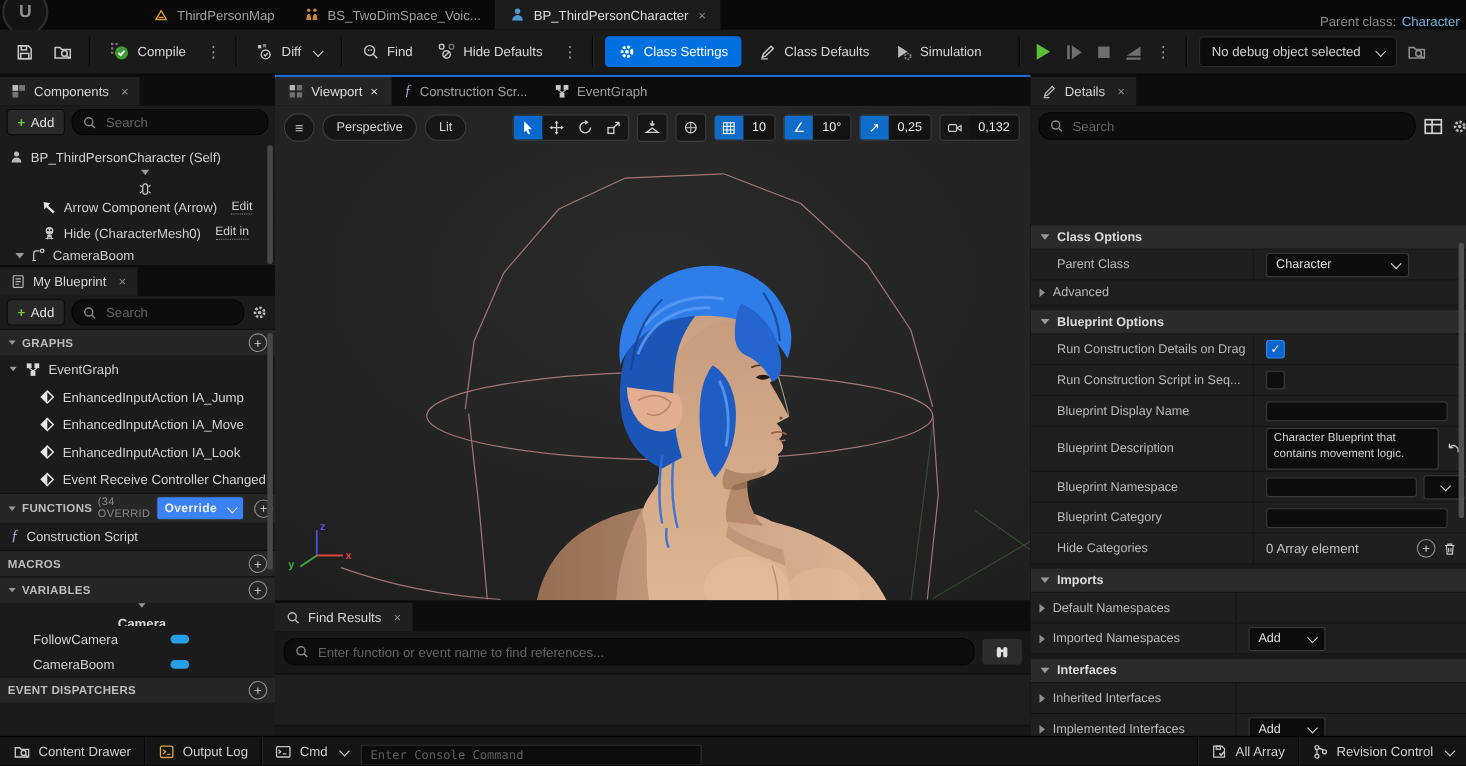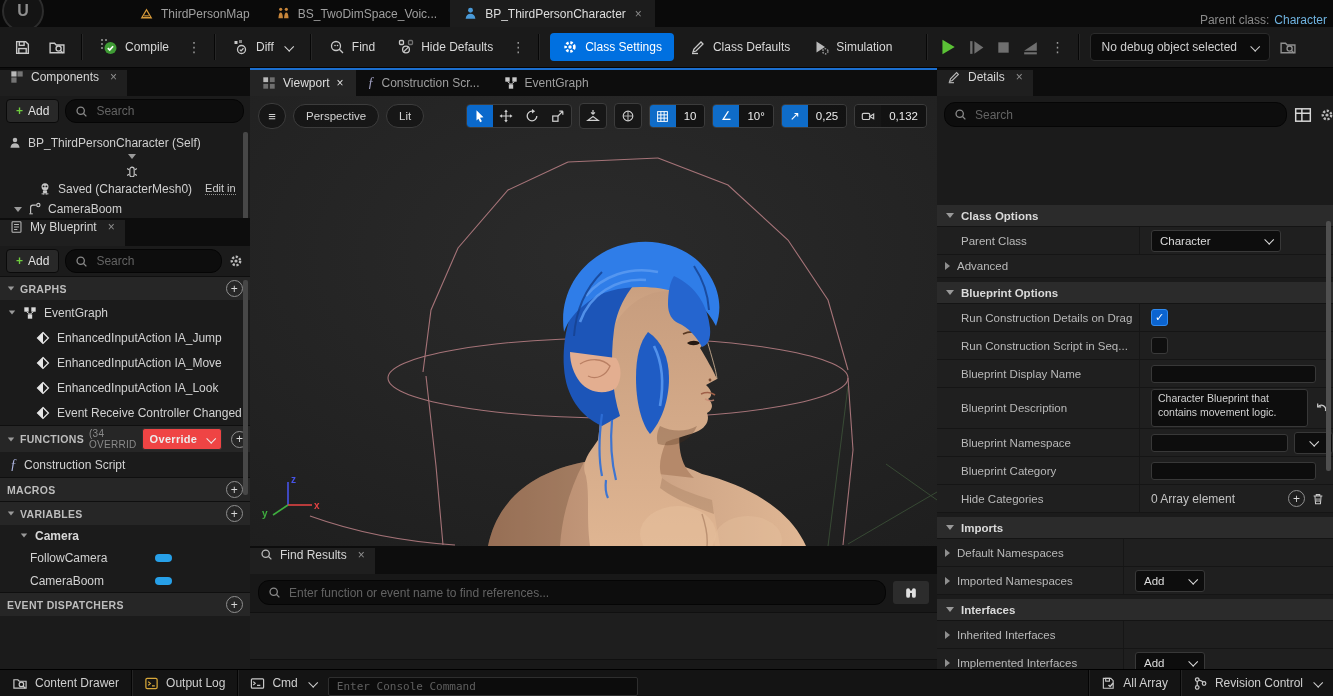--- a/index.html
+++ b/index.html
@@ -28,21 +28,21 @@
   .debug-dd{background:#0c0c0c;border:1px solid #2b2b2b;border-radius:4px;height:26px;display:flex;align-items:center;gap:10px;padding:0 11px;color:#cfcfcf;}
   .playgrp{display:flex;align-items:center;gap:9px;margin-left:auto;}
 
   
   .leftcol{position:absolute;top:68px;left:0;width:250px;bottom:26px;background:#1b1b1b;}
   .centercol{position:absolute;top:68px;left:250px;width:687px;bottom:26px;background:#161616;}
   .rightcol{position:absolute;top:68px;left:937px;width:396px;bottom:26px;background:#1b1b1b;}
 
   
   .ptabrow{height:28px;background:#0d0d0d;display:flex;align-items:flex-end;position:relative;}
-  .ptab{height:26px;background:#1f1f1f;display:flex;gap:7px;padding:0 10px;color:#d6d6d6;}
+  .ptab{height:26px;background:#1f1f1f;display:flex;align-items:center;gap:7px;padding:0 10px;color:#d6d6d6;}
   .ptab .close{color:#909090;margin-left:4px;}
   .blue-top{border-top:2px solid #1b6fd0;box-sizing:border-box;}
   .dtab{height:26px;display:flex;align-items:center;gap:7px;padding:0 12px;color:#9f9f9f;}
   .dtab.active{background:#242424;color:#dedede;}
 
   
   .addsearch{display:flex;align-items:center;gap:6px;padding:4px 6px;height:30px;box-sizing:border-box;background:#1b1b1b;}
   .addbtn{background:#282828;border:1px solid #0a0a0a;border-radius:4px;height:22px;padding:0 9px;display:flex;gap:5px;align-items:center;color:#e2e2e2;}
   .addbtn .plus{color:#6fce3e;font-weight:bold;}
   .searchpill{flex:1;height:22px;background:#0d0d0d;border:1px solid #050505;border-radius:11px;display:flex;align-items:center;gap:6px;padding:0 9px;min-width:0;}
@@ -50,21 +50,21 @@
   .searchpill input::placeholder{color:#636363;}
 
   
   .trow{height:23px;display:flex;align-items:center;gap:6px;color:#cfcfcf;white-space:nowrap;overflow:hidden;}
   .editlink{font-size:11px;color:#cfcfcf;border-bottom:1px dotted #8f8f8f;margin-left:7px;}
 
   
   .shdr{height:23px;background:#262626;border-top:1px solid #0f0f0f;display:flex;align-items:center;gap:5px;padding:0 7px;color:#bdbdbd;font-weight:bold;font-size:10.5px;letter-spacing:.3px;}
   .pluscirc{margin-left:auto;width:15px;height:15px;border:1px solid #8f8f8f;border-radius:50%;color:#d8d8d8;display:flex;align-items:center;justify-content:center;font-size:12px;font-weight:normal;flex:none;}
   .brow{height:25px;display:flex;align-items:center;gap:7px;color:#d2d2d2;white-space:nowrap;overflow:hidden;}
-  .minidd{background:#ef4444;border:1px solid #2e2e2e;border-radius:3px;height:20px;padding:0 7px;display:flex;gap:6px;align-items:center;font-weight:bold;color:#ececec;font-size:11px;}
+  .minidd{background:#3b82f6;border:1px solid #2e2e2e;border-radius:3px;height:20px;padding:0 7px;display:flex;gap:6px;align-items:center;font-weight:bold;color:#ececec;font-size:11px;}
   .varpill{width:17px;height:8px;border-radius:4px;background:#27a0e8;}
   .dimtxt{color:#8a8a8a;font-weight:normal;font-size:10px;}
   .vscroll{position:absolute;width:5px;border-radius:2px;background:#474747;right:2px;}
 
   
   .viewport{position:absolute;top:28px;left:0;right:0;height:450px;overflow:hidden;}
   .vp-oltop{position:absolute;top:7px;left:8px;display:flex;align-items:center;gap:7px;}
   .vp-olright{position:absolute;top:7px;right:10px;display:flex;align-items:center;gap:7px;}
   .circbtn{width:26px;height:24px;border-radius:13px;background:rgba(18,18,18,.72);border:1px solid #3c3c3c;color:#cfcfcf;display:flex;align-items:center;justify-content:center;font-size:13px;}
   .pillbtn{height:22px;border-radius:12px;background:rgba(18,18,18,.72);border:1px solid #3c3c3c;color:#d3d3d3;display:flex;align-items:center;padding:0 12px;font-size:11.5px;}
@@ -297,28 +297,35 @@
         </div>
         <div class="trow" style="padding-left:14px;flex-direction:column;">
           <span class="tri-d"></span>
           <svg class="ic" width="14" height="14" viewBox="0 0 16 16" stroke="#c8c8c8" fill="none" stroke-width="1.3">
               <rect x="5.5" y="2.5" width="5" height="11" rx="2.5"></rect>
               <path d="M2.5 4 l2 1.5 M13.5 4 l-2 1.5 M2.5 12 l2-1.5 M13.5 12 l-2-1.5"></path>
             </svg>
           <span>Capsule Component (CollisionCyli</span>
         </div>
         <div class="trow" style="padding-left:38px;">
+          <svg class="ic" width="14" height="14" viewBox="0 0 16 16" fill="#e0e0e0">
+              <path d="M2 2 L9 3.2 L6.6 5.4 L13.4 12 L11.6 13.8 L4.8 7.2 L2.6 9.5 Z"></path>
+            </svg>
+          <span>Arrow Component (Arrow)</span>
+          <span class="editlink">Edit</span>
+        </div>
+        <div class="trow" style="padding-left:38px;">
           <svg class="ic" width="14" height="14" viewBox="0 0 16 16" fill="#c8c8c8">
               <circle cx="8" cy="5.5" r="4"></circle>
               <rect x="5.6" y="9.5" width="4.8" height="3" rx="1"></rect>
               <circle cx="6.4" cy="5" r="1.1" fill="#1b1b1b"></circle>
               <circle cx="9.6" cy="5" r="1.1" fill="#1b1b1b"></circle>
               <path d="M4 13.5 h8 M6 12 v2.5 M10 12 v2.5" stroke="#c8c8c8" stroke-width=".9"></path>
             </svg>
-          <span>Saved (CharacterMesh0)</span>
+          <span>Hide (CharacterMesh0)</span>
           <span class="editlink">Edit in</span>
         </div>
         <div class="trow" style="padding-left:14px;height:18px;">
           <span class="tri-d"></span>
           <svg class="ic" width="14" height="14" viewBox="0 0 16 16" stroke="#c8c8c8" fill="none" stroke-width="1.3">
               <path d="M3 13 V6 Q3 3.5 5.5 3.5 H9"></path>
               <circle cx="11.8" cy="3.5" r="1.9"></circle>
               <path d="M1.5 13.5 h4" stroke-width="1.1"></path>
             </svg>
           <span>CameraBoom</span>
@@ -416,21 +423,21 @@
       </div>
       <div class="shdr">
         <span>MACROS</span>
         <span class="pluscirc">+</span>
       </div>
       <div class="shdr">
         <span class="tri-d" style="transform:scale(.8);"></span>
         <span>VARIABLES</span>
         <span class="pluscirc">+</span>
       </div>
-      <div class="brow" style="padding-left:20px;height:21px;font-weight:bold;color:#d8d8d8;">
+      <div class="brow" style="padding-left:8px;height:21px;font-weight:bold;color:#d8d8d8;flex-direction:column;">
         <span class="tri-d" style="transform:scale(.8);"></span>
         <span>Camera</span>
       </div>
       <div class="brow" style="padding-left:30px;height:23px;">
         <span>FollowCamera</span>
         <span class="varpill" style="margin-left:auto;margin-right:78px;"></span>
       </div>
       <div class="brow" style="padding-left:30px;height:23px;">
         <span>CameraBoom</span>
         <span class="varpill" style="margin-left:auto;margin-right:78px;"></span>

